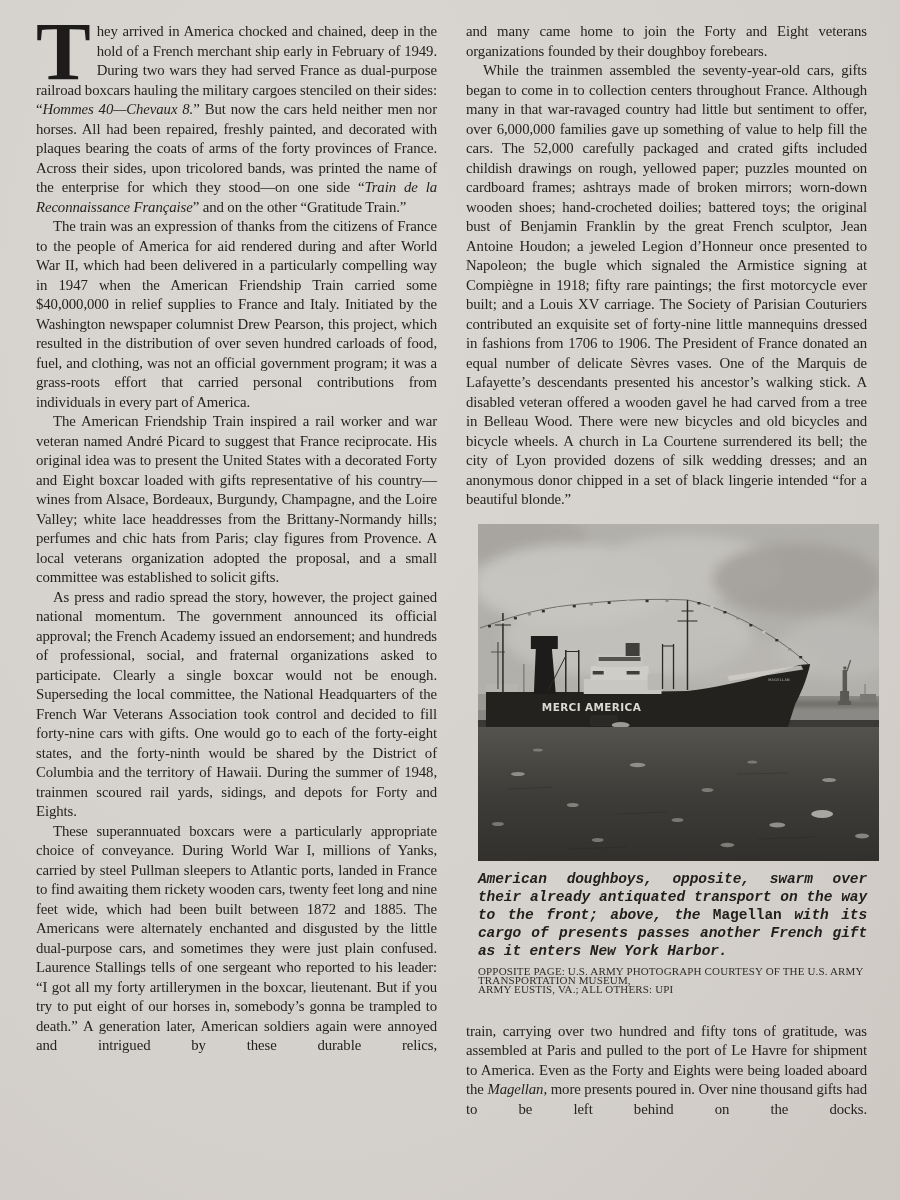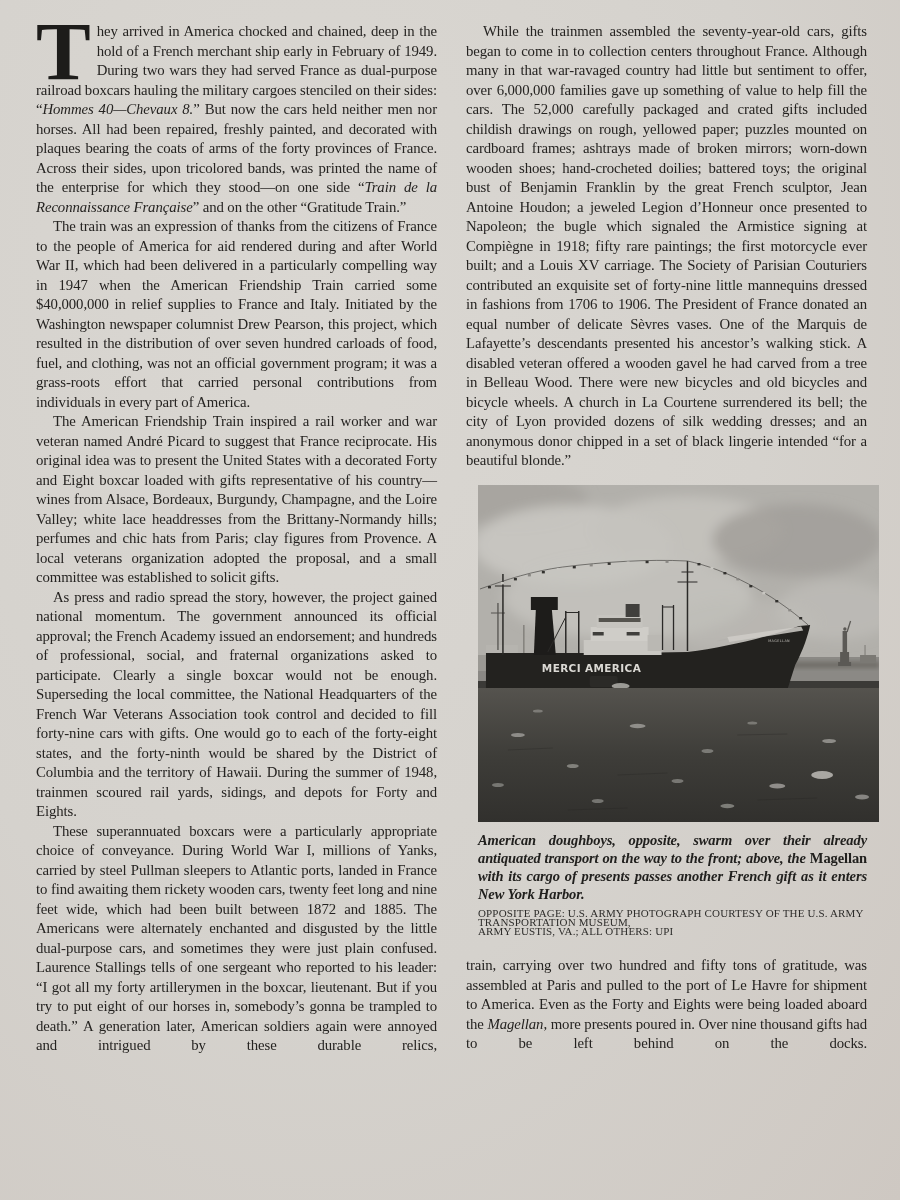--- a/index.html
+++ b/index.html
@@ -20,41 +20,42 @@
   .fill-last{text-align-last:justify;}
   .tight{letter-spacing:-0.35px;word-spacing:-1.3px;}
   .dropcap{
     float:left;font-weight:700;font-size:82px;line-height:56px;height:56px;
     margin:2px 8px 0 0;letter-spacing:-2px;color:#1d1c1a;
   }
   figure{margin:14px 0 0 12px;}
   .photo{display:block;width:401px;height:337px;background:#b2b0ab;}
   figcaption{
     margin-top:9px;font-style:italic;font-weight:700;font-size:14.5px;
-    line-height:18.2px;text-align:justify;letter-spacing:-0.1px;color:#21201e;
+    line-height:18.2px;text-align:justify;letter-spacing:-0.1px;color:#21201e;font-family:Liberation Mono, monospace;
   }
   .credit{
     margin-top:6px;font-size:11px;line-height:9px;letter-spacing:0.15px;color:#2e2d2b;
   }
-  .bottom-par{margin-top:20px;}
+  .bottom-par{margin-top:28px;}
 </style>
 </head>
 <body>
 
 <div class="page">
 
   <div class="col">
     <p class="bp"><span class="dropcap">T</span><span><span>hey arrived in America chocked and chained, deep in the hold of a French merchant ship early in February of 1949. During two wars they had served France as dual-purpose railroad boxcars hauling the military cargoes stenciled on their sides: “</span><span style="font-style: italic;">Hommes 40—Chevaux 8.</span><span>” But now the cars held neither men nor horses. All had been repaired, freshly painted, and decorated with plaques bearing the coats of arms of the forty provinces of France. Across their sides, upon tricolored bands, was printed the name of the enterprise for which they stood—on one side “</span><span style="font-style: italic;">Train de la Reconnaissance Française</span><span>” and on the other “Gratitude Train.”</span></span></p>
     <p class="bp indent"><span>The train was an expression of thanks from the citizens of France to the people of America for aid rendered during and after World War II, which had been delivered in a particularly compelling way in 1947 when the American Friendship Train carried some $40,000,000 in relief supplies to France and Italy. Initiated by the Washington newspaper columnist Drew Pearson, this project, which resulted in the distribution of over seven hundred carloads of food, fuel, and clothing, was not an official government program; it was a grass-roots effort that carried personal contributions from individuals in every part of America.</span></p>
     <p class="bp indent"><span>The American Friendship Train inspired a rail worker and war veteran named André Picard to suggest that France reciprocate. His original idea was to present the United States with a decorated Forty and Eight boxcar loaded with gifts representative of his country—wines from Alsace, Bordeaux, Burgundy, Champagne, and the Loire Valley; white lace headdresses from the Brittany-Normandy hills; perfumes and chic hats from Paris; clay figures from Provence. A local veterans organization adopted the proposal, and a small committee was established to solicit gifts.</span></p>
     <p class="bp indent"><span>As press and radio spread the story, however, the project gained national momentum. The government announced its official approval; the French Academy issued an endorsement; and hundreds of professional, social, and fraternal organizations asked to participate. Clearly a single boxcar would not be enough. Superseding the local committee, the National Headquarters of the French War Veterans Association took control and decided to fill forty-nine cars with gifts. One would go to each of the forty-eight states, and the forty-ninth would be shared by the District of Columbia and the territory of Hawaii. During the summer of 1948, trainmen scoured rail yards, sidings, and depots for Forty and Eights.</span></p>
     <p class="bp indent fill-last"><span>These superannuated boxcars were a particularly appropriate choice of conveyance. During World War I, millions of Yanks, carried by steel Pullman sleepers to Atlantic ports, landed in France to find awaiting them rickety wooden cars, twenty feet long and nine feet wide, which had been built between 1872 and 1885. The Americans were alternately enchanted and disgusted by the little dual-purpose cars, and sometimes they were just plain confused. Laurence Stallings tells of one sergeant who reported to his leader: “I got all my forty artillerymen in the boxcar, lieutenant. But if you try to put eight of our horses in, somebody’s gonna be trampled to death.” A generation later, American soldiers again were annoyed and intrigued by these durable relics,</span></p>
   </div>
 
   <div class="col">
+    <p class="bp"><span>and many came home to join the Forty and Eight veterans organizations founded by their doughboy forebears.</span></p>
     <p class="bp indent"><span>While the trainmen assembled the seventy-year-old cars, gifts began to come in to collection centers throughout France. Although many in that war-ravaged country had little but sentiment to offer, over 6,000,000 families gave up something of value to help fill the cars. The 52,000 carefully packaged and crated gifts included childish drawings on rough, yellowed paper; puzzles mounted on cardboard frames; ashtrays made of broken mirrors; worn-down wooden shoes; hand-crocheted doilies; battered toys; the original bust of Benjamin Franklin by the great French sculptor, Jean Antoine Houdon; a jeweled Legion d’Honneur once presented to Napoleon; the bugle which signaled the Armistice signing at Compiègne in 1918; fifty rare paintings; the first motorcycle ever built; and a Louis XV carriage. The Society of Parisian Couturiers contributed an exquisite set of forty-nine little mannequins dressed in fashions from 1706 to 1906. The President of France donated an equal number of delicate Sèvres vases. One of the Marquis de Lafayette’s descendants presented his ancestor’s walking stick. A disabled veteran offered a wooden gavel he had carved from a tree in Belleau Wood. There were new bicycles and old bicycles and bicycle wheels. A church in La Courtene surrendered its bell; the city of Lyon provided dozens of silk wedding dresses; and an anonymous donor chipped in a set of black lingerie intended “for a beautiful blonde.”</span></p>
 
     <figure>
       <svg class="photo" viewBox="0 0 402 337" preserveAspectRatio="none" xmlns="http://www.w3.org/2000/svg">
         <defs>
           <linearGradient id="seaGrad" x1="0" y1="0" x2="0" y2="1">
             <stop offset="0" stop-color="#55534e"></stop>
             <stop offset="0.5" stop-color="#3e3d39"></stop>
             <stop offset="1" stop-color="#31302d"></stop>
           </linearGradient>

